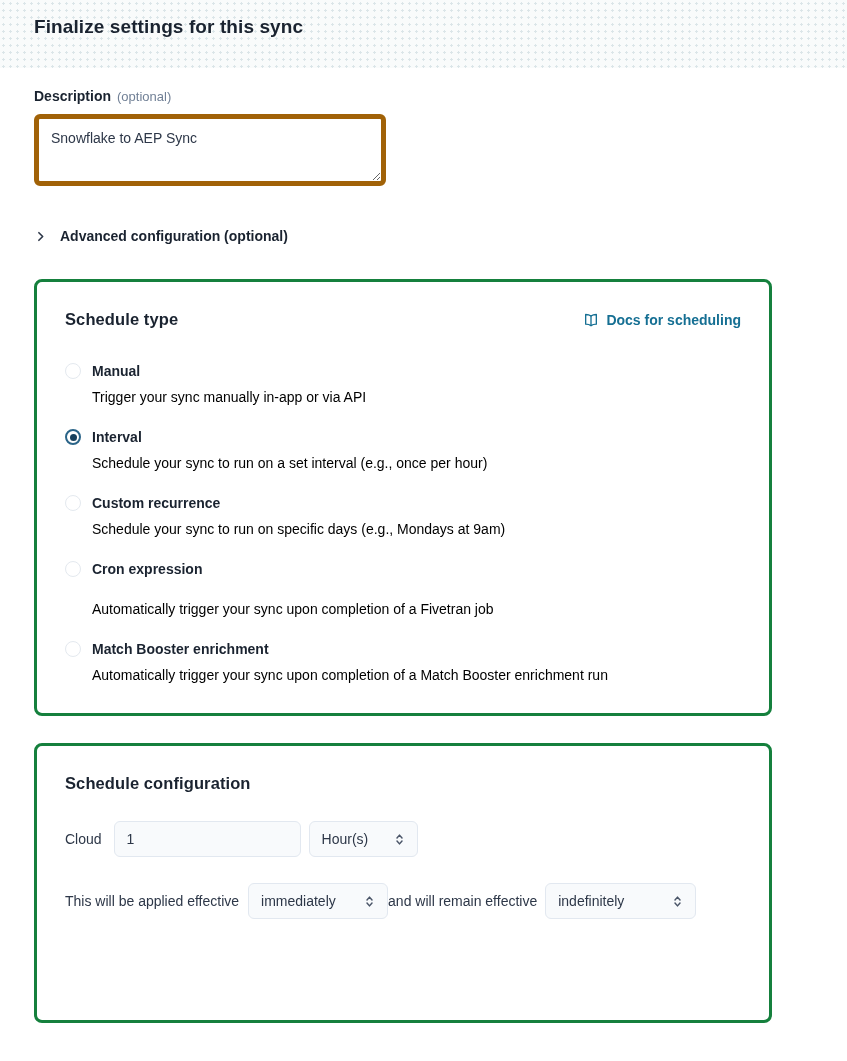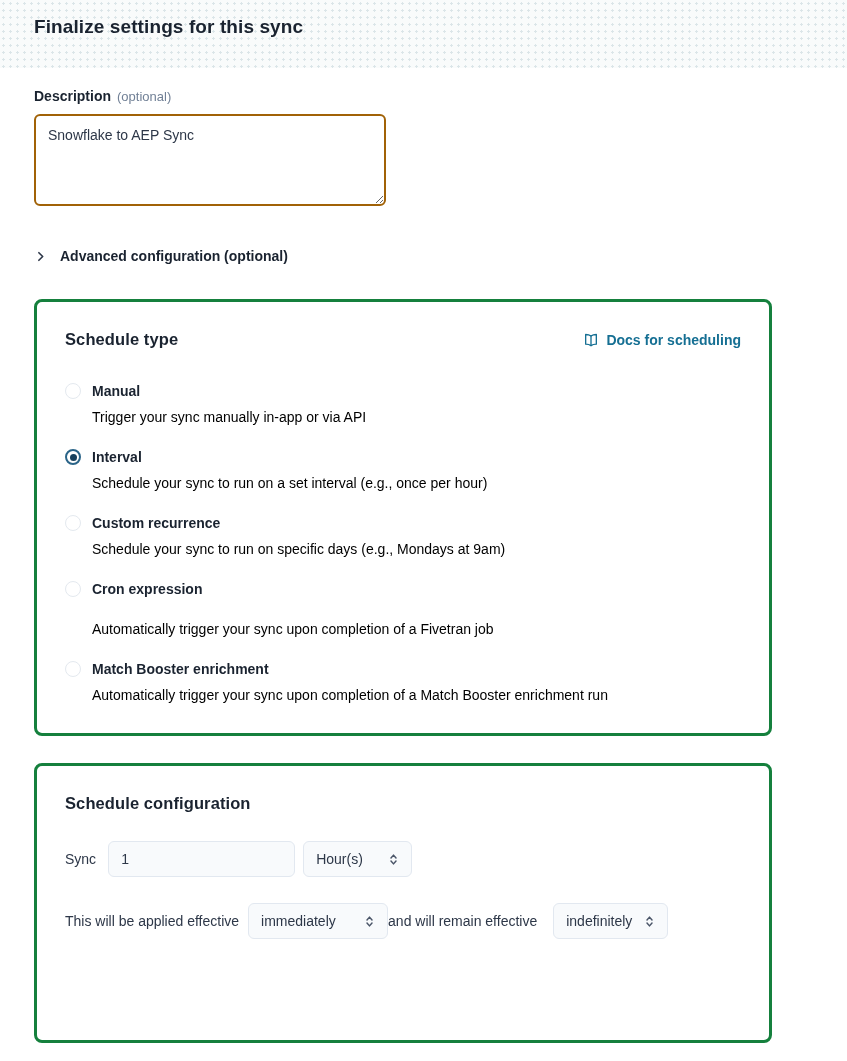--- a/index.html
+++ b/index.html
@@ -26,22 +26,22 @@
   }
   
   .main { padding: 20px 34px 0 34px; }
 
   .field-label-row { display: flex; align-items: baseline; gap: 6px; }
   .field-label { font-size: 14px; font-weight: 700; color: #1a2330; }
   .field-optional { font-size: 13px; color: #718096; }
 
   textarea.description-input {
     margin-top: 10px;
-    width: 352px; height: 92px;
-    border: 2px solid #a16207;
+    width: 352px; height: 72px;
+    border: 5px solid #a16207;
     border-radius: 6px;
     background: #ffffff;
     padding: 10px 12px;
     font-family: "Liberation Sans", "DejaVu Sans", sans-serif;
     font-size: 14px;
     color: #2d3748;
     resize: both;
     outline: none;
     line-height: 1.4;
   }
@@ -115,21 +115,21 @@
     border-radius: 6px;
     display: flex; align-items: center; justify-content: space-between;
     padding: 0 10px 0 12px;
     font-size: 14px; color: #2d3748;
     cursor: pointer;
     gap: 10px;
   }
   .select-box svg { width: 15px; height: 15px; color: #4a5568; flex: 0 0 15px; }
   .select-unit { margin-left: 8px; width: 109px; }
   .select-effective { margin-left: 9px; width: 140px; }
-  .select-remain { margin-left: 16px; width: 115px; }
+  .select-remain { margin-left: 8px; width: 151px; }
   .config-text.mid { margin-left: 0; }
 </style>
 </head>
 <body>
 
 <div class="page-header">
   <h1>Finalize settings for this sync</h1>
 </div>
 
 <div class="main">
@@ -219,21 +219,21 @@
       </div>
 
     </div>
   </div>
 
   
   <div class="card schedule-config">
     <div class="card-title">Schedule configuration</div>
 
     <div class="config-row">
-      <span class="config-text">Sync</span>
+      <span class="config-text">Cloud</span>
       <input class="num-input" type="text" value="1" style="">
       <div class="select-box select-unit">
         <span>Hour(s)</span>
         <svg viewBox="0 0 24 24" fill="none" stroke="currentColor" stroke-width="2.4" stroke-linecap="round" stroke-linejoin="round">
             <path d="M8 9.5l4-4.5 4 4.5"></path>
             <path d="M8 14.5l4 4.5 4-4.5"></path>
           </svg>
       </div>
     </div>
 

